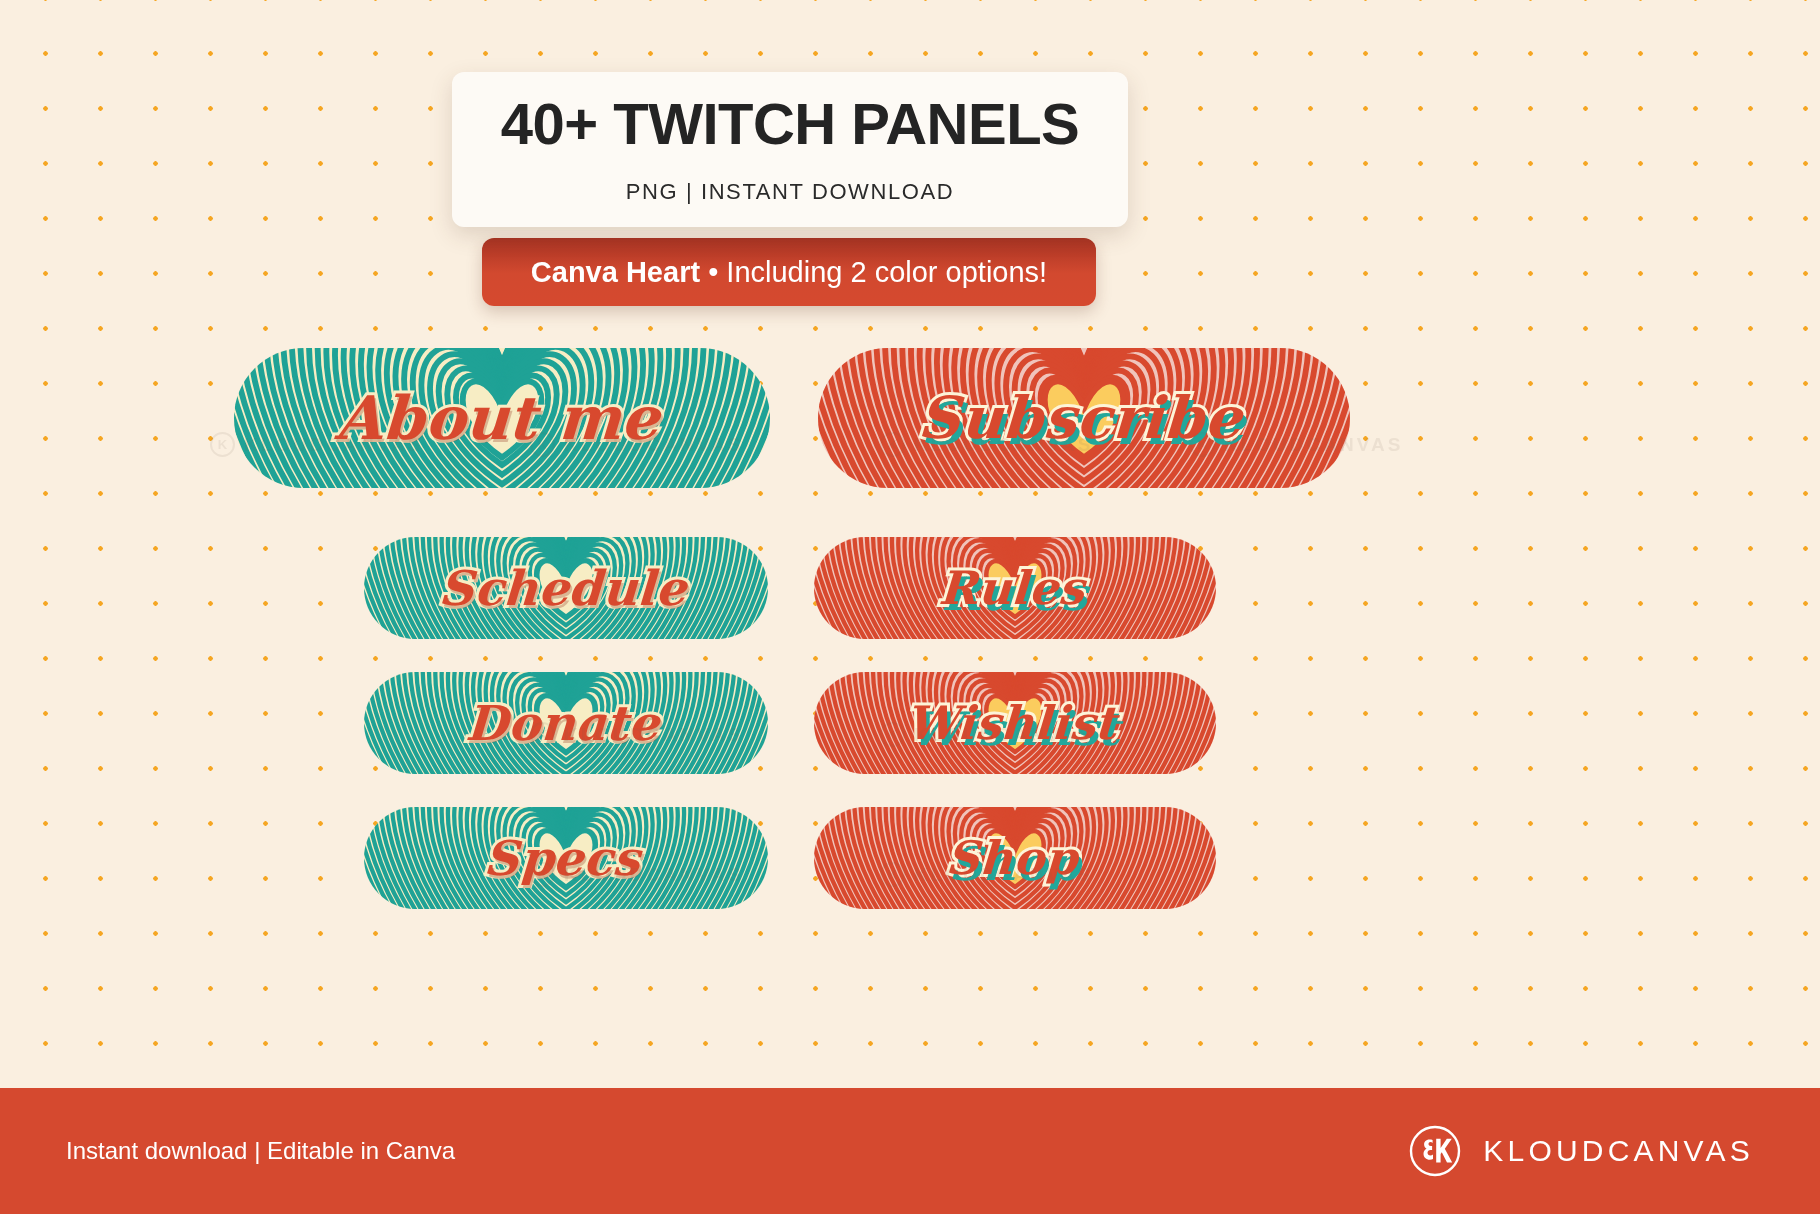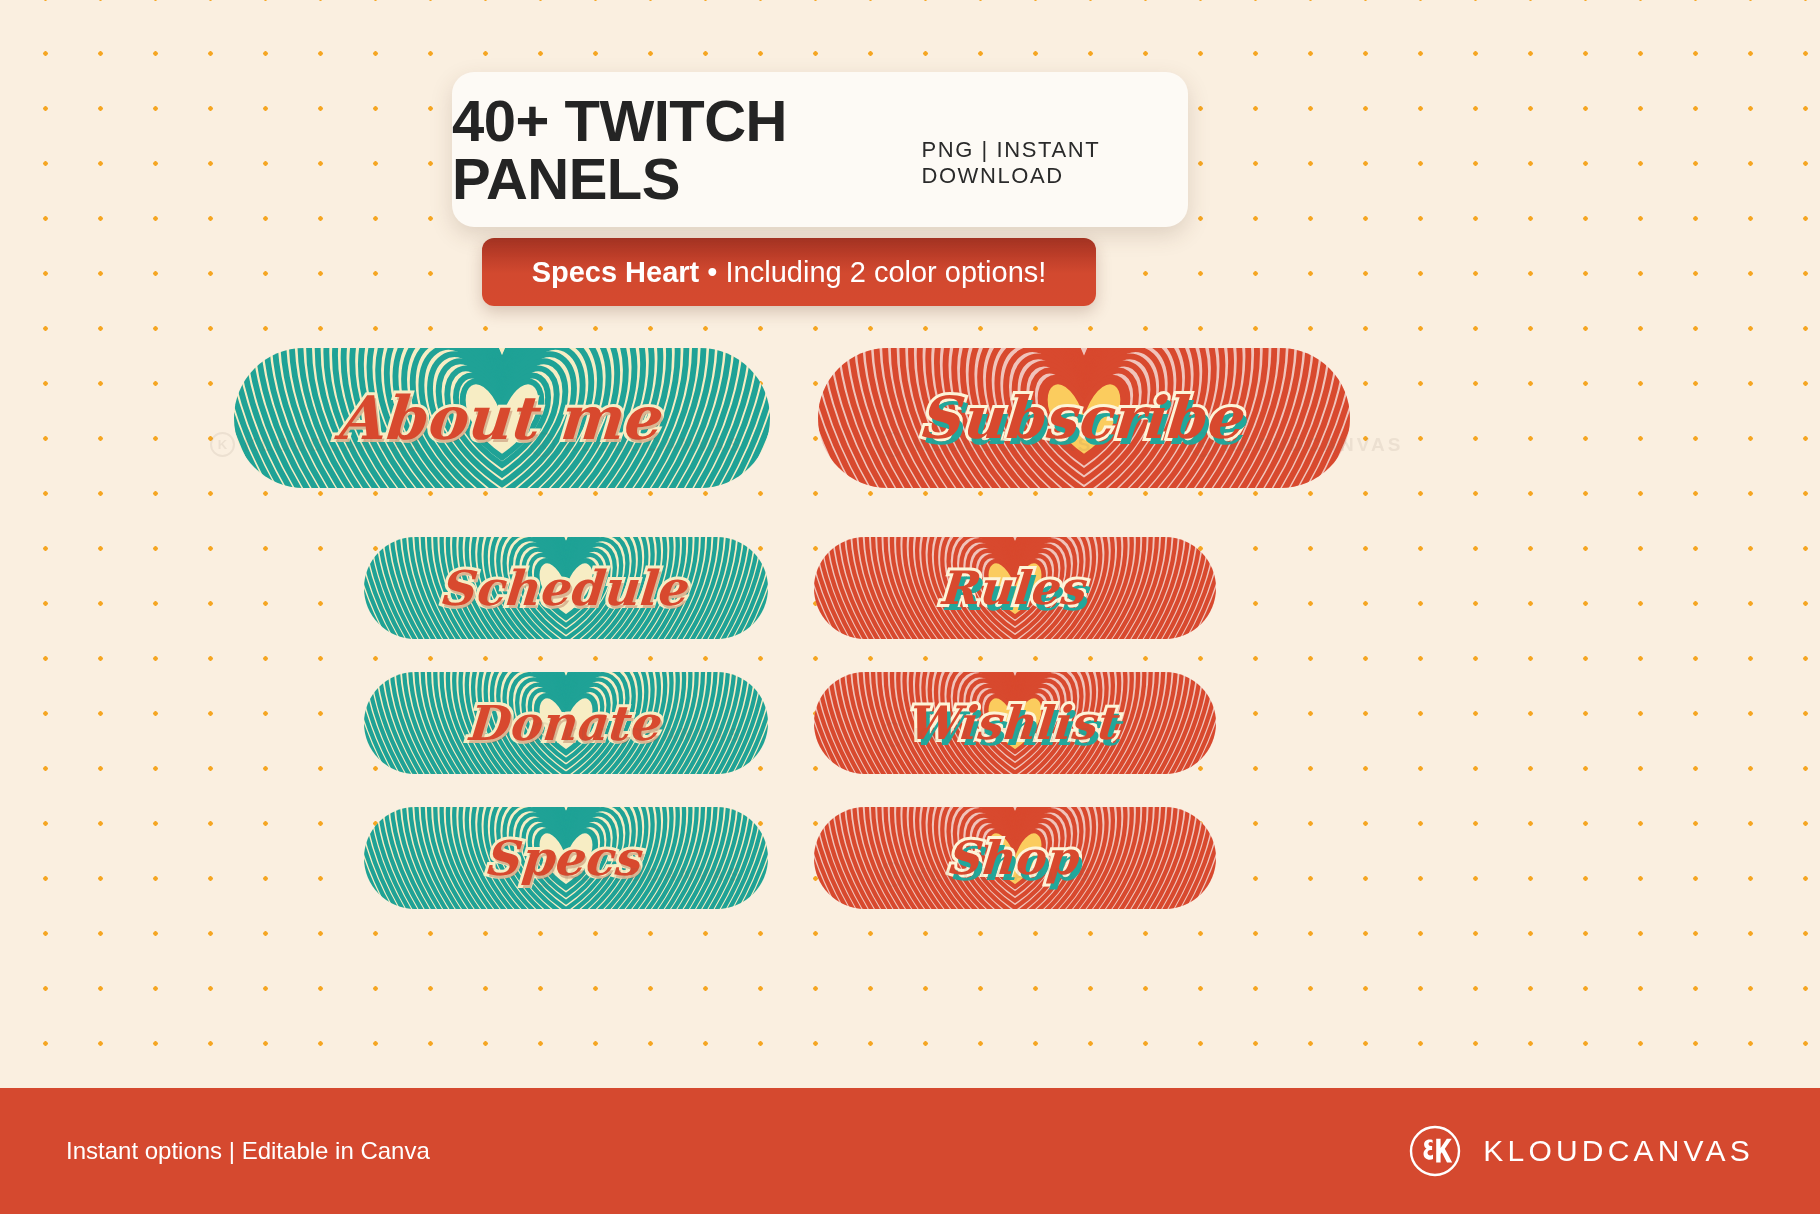--- a/index.html
+++ b/index.html
@@ -15,25 +15,25 @@
   #dot-grid{
     position:absolute; inset:0;
     background-image:radial-gradient(circle, #f5a623 2.1px, rgba(0,0,0,0) 2.4px);
     background-size:55px 55px;
     background-position:18px 26px;
     z-index:0;
   }
 
   
   #header-card{
-    position:absolute; left:452px; top:72px; width:736px; height:155px;
-    background:#fdfaf5; border-radius:22px;
+    position:absolute; left:452px; top:72px; width:676px; height:155px;
+    background:#fdfaf5; border-radius:12px;
     box-shadow:0 8px 22px rgba(90,60,40,.17);
     z-index:4;
-    display:flex; flex-direction:row; align-items:center; justify-content:center;
+    display:flex; flex-direction:column; align-items:center; justify-content:center;
   }
   #header-title{
     font-size:58px; font-weight:bold; color:#242424;
     letter-spacing:-0.5px; line-height:1;
   }
   #header-sub{
     margin-top:26px; font-size:22px; color:#2a2a2a;
     letter-spacing:1.6px; font-weight:400;
   }
 
@@ -120,21 +120,21 @@
 
 <div id="dot-grid"></div>
 
 <div id="header-card">
   <div id="header-title">40+ TWITCH PANELS</div>
   <div id="header-sub">PNG | INSTANT DOWNLOAD</div>
 </div>
 
 <div id="subtitle-banner">
   <div class="txt">
-    <span class="bold">Specs Heart</span><span class="light"> • Including 2 color options!</span>
+    <span class="bold">Canva Heart</span><span class="light"> • Including 2 color options!</span>
   </div>
 </div>
 
 <div id="panels">
     <div class="panel teal" style="left: 234px; top: 348px; width: 536px; height: 140px;">
       <div class="rings">
         <svg viewBox="0 0 536 140" preserveAspectRatio="none">
           <rect width="536" height="140" fill="#f7edc4"></rect>
           <path d="M 268 462.976
           C -266.65999999999997 96.352 -98.62399999999997 -351.74399999999997 115.24000000000001 -198.98399999999998
@@ -1804,21 +1804,21 @@
       <span class="wm-ring">K</span>
       <span>KLOUDCANVAS</span>
     </div>
     <div class="wm" style="left: 880px; top: 862px;">
       <span class="wm-ring">K</span>
       <span>KLOUDCANVAS</span>
     </div>
   </div>
 
 <div id="footer">
-  <div id="footer-text">Instant options | Editable in Canva</div>
+  <div id="footer-text">Instant download | Editable in Canva</div>
   <div id="brand">
     <svg id="brand-mark" viewBox="0 0 52 52">
       <circle cx="26" cy="26" r="24" fill="none" stroke="#ffffff" stroke-width="2.4"></circle>
       <path d="M20.5 14.5 c-3.6 0 -5.4 2.4 -5.4 5 0 2.2 1.3 3.6 2.4 4.2 -1.8 .9 -3 2.6 -3 5 0 3.4 2.6 6.1 6.4 6.1 1.3 0 2.3 -.3 3.1 -.7 l0 -4.6 c-.7 .6 -1.6 1 -2.6 1 -1.7 0 -2.9 -1.2 -2.9 -2.8 0 -1.7 1.2 -2.8 3 -2.8 l1.6 0 0 -3.9 -1.3 0 c-1.4 0 -2.3 -.8 -2.3 -2 0 -1.1 .8 -1.9 2 -1.9 .9 0 1.6 .3 2.1 .8 l0 -2.9 c-.9 -.4 -2 -.5 -3.1 -.5 z" fill="#ffffff"></path>
       <path d="M27.2 13.8 l4.4 0 0 9.1 6.2 -9.1 5 0 -7 9.9 7.4 13.8 -5.2 0 -5.2 -10.3 -1.2 1.7 0 8.6 -4.4 0 z" fill="#ffffff"></path>
     </svg>
     <div id="brand-name">KLOUDCANVAS</div>
   </div>
 </div>
 

